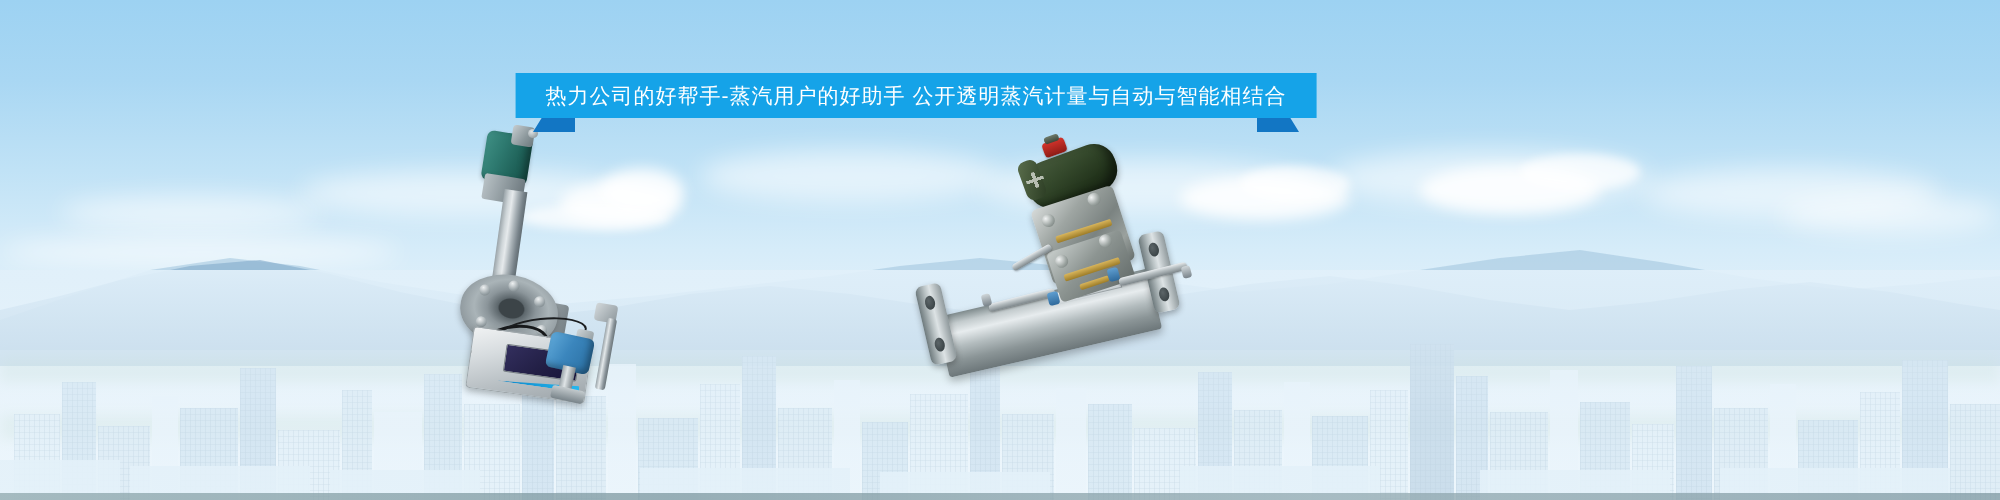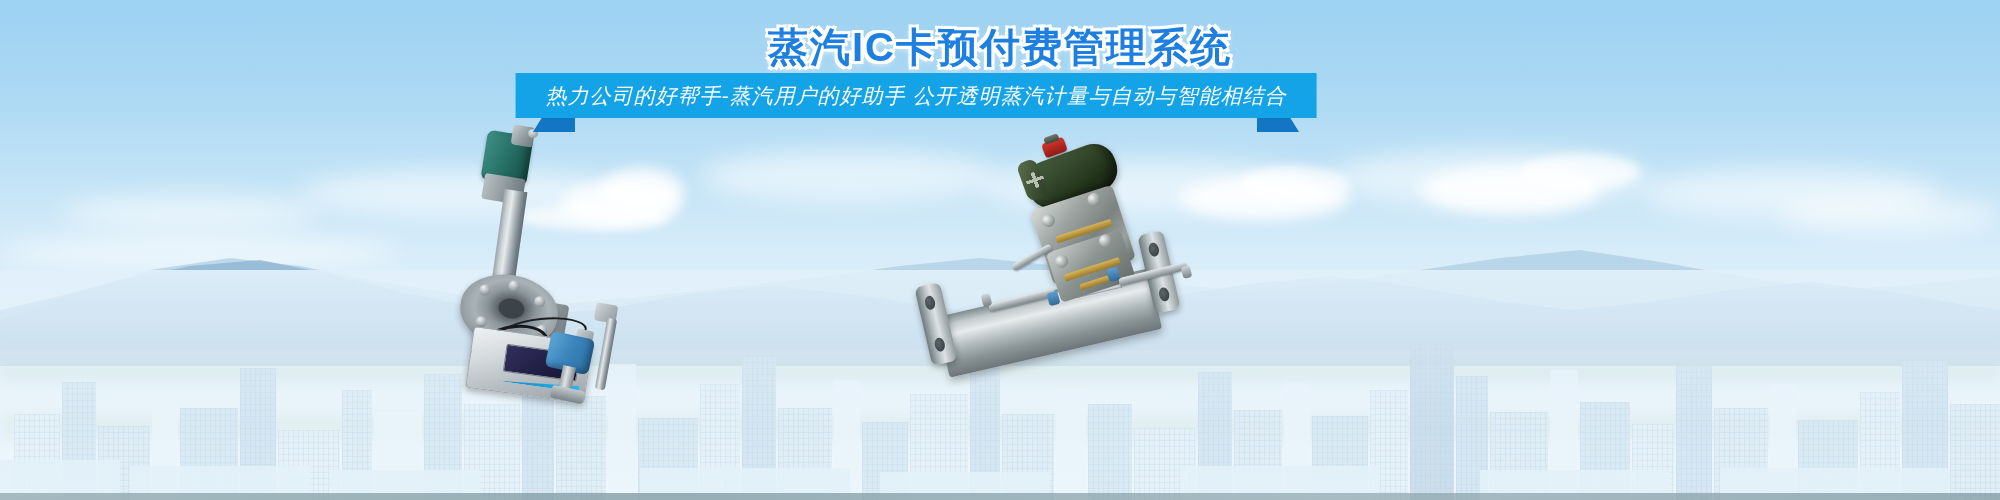--- a/index.html
+++ b/index.html
@@ -45,21 +45,21 @@
     font-size:40px;font-weight:bold;letter-spacing:2px;color:#1d7fe0;
     text-shadow:
        2px 0 0 #fff,-2px 0 0 #fff,0 2px 0 #fff,0 -2px 0 #fff,
        2px 2px 0 #fff,-2px 2px 0 #fff,2px -2px 0 #fff,-2px -2px 0 #fff,
        3px 3px 0 #fff,-3px 3px 0 #fff,3px -3px 0 #fff,-3px -3px 0 #fff,
        0 3px 7px rgba(255,255,255,.9);
     white-space:nowrap;
   }
 
   
-  .ribbonwrap{position:absolute;left:0;top:73px;width:1832px;height:60px;font-style:italic;}
+  .ribbonwrap{position:absolute;left:0;top:73px;width:1832px;height:60px;}
   .ribbon{
     position:absolute;left:50%;transform:translateX(-50%);top:0;
     height:45px;line-height:45px;padding:0 30px;
     background:#15a3e8;color:#ffffff;font-size:21px;letter-spacing:1px;
     white-space:nowrap;font-weight:normal;
   }
   .tail{position:absolute;top:7px;width:42px;height:52px;}
   .tail.left{left:50%;margin-left:-383px;}
   .tail.right{left:50%;margin-left:341px;}
   .tail svg{display:block;}
@@ -421,21 +421,20 @@
     <div class="handle-tip" style="left:982px;top:294px;transform:rotate(-14deg);"></div>
     <div class="bluecollar" style="left:1048px;top:292px;transform:rotate(-14deg);"></div>
 
     <div class="handle" style="left:1118px;top:270px;width:70px;transform:rotate(-14deg);"></div>
     <div class="handle-tip" style="left:1182px;top:266px;transform:rotate(-14deg);"></div>
     <div class="bluecollar" style="left:1108px;top:268px;transform:rotate(-14deg);"></div>
 
     <div class="handle" style="left:1010px;top:254px;width:44px;height:7px;transform:rotate(-30deg);"></div>
   </div>
 
-  <div class="title">蒸汽IC卡预付费管理系统</div>
 
   <div class="ribbonwrap">
     <div class="tail left">
       <svg width="42" height="52" viewBox="0 0 42 52">
         <path d="M0,0 L42,0 L42,52 L0,52 L16,26 Z" fill="#1276c4"></path>
       </svg>
     </div>
     <div class="tail right">
       <svg width="42" height="52" viewBox="0 0 42 52">
         <path d="M42,0 L0,0 L0,52 L42,52 L26,26 Z" fill="#1276c4"></path>

